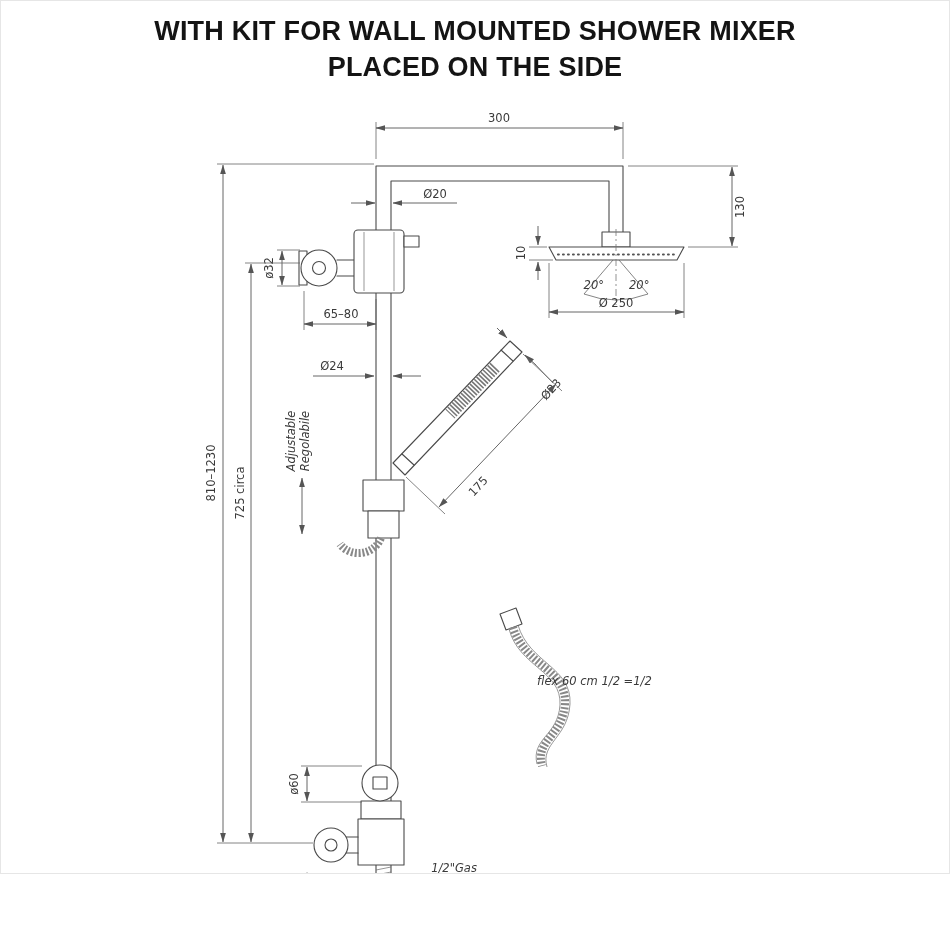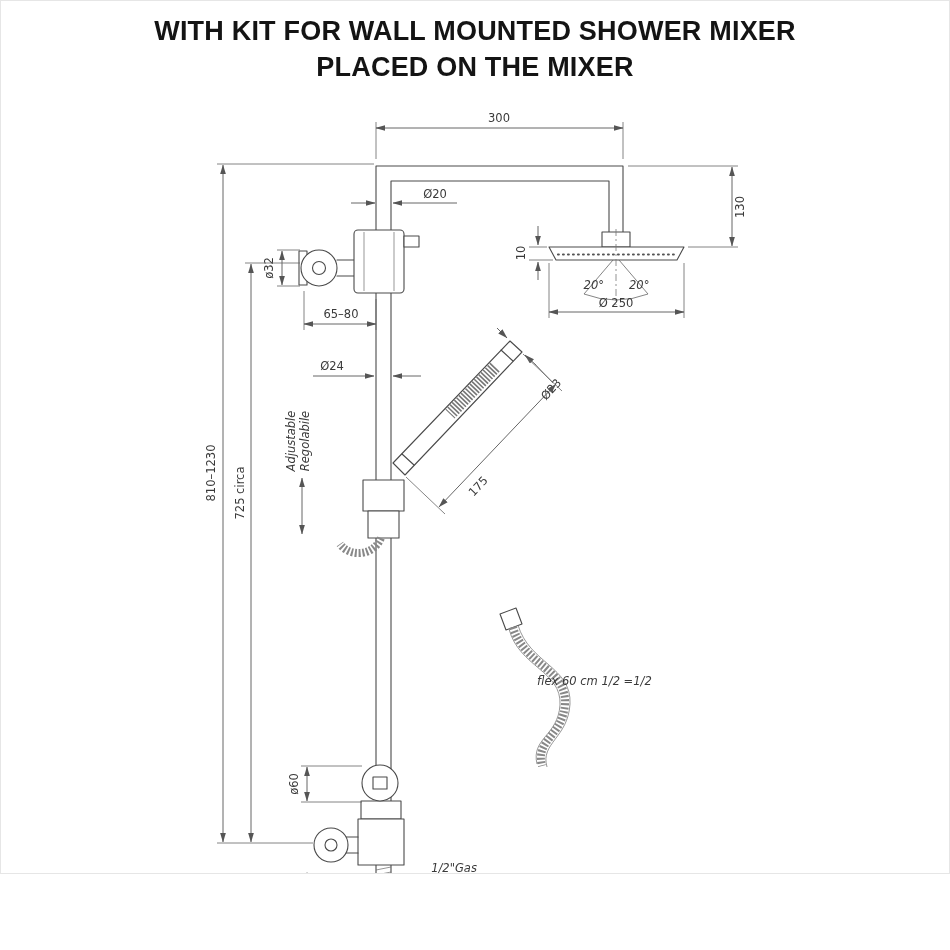--- a/index.html
+++ b/index.html
@@ -25,21 +25,21 @@
   text.t { font-family:"DejaVu Sans", sans-serif; font-size:11.5px; fill:#3a3a3a; }
   text.ti{ font-style:italic; }
 </style>
 </head>
 <body>
 
 <div class="frame">
 
   <div class="title">
     <span>WITH KIT FOR WALL MOUNTED SHOWER MIXER</span><br>
-    <span>PLACED ON THE MIXER</span>
+    <span>PLACED ON THE SIDE</span>
   </div>
 
   <svg class="drawing" width="950" height="950" viewBox="0 0 950 950">
     <defs>
       <marker id="arr" viewBox="0 0 10 6" refX="9.5" refY="3" markerWidth="11" markerHeight="7" orient="auto-start-reverse">
         <path d="M0 0 L10 3 L0 6 Z" fill="#555"></path>
       </marker>
     </defs>
 
     <g>

